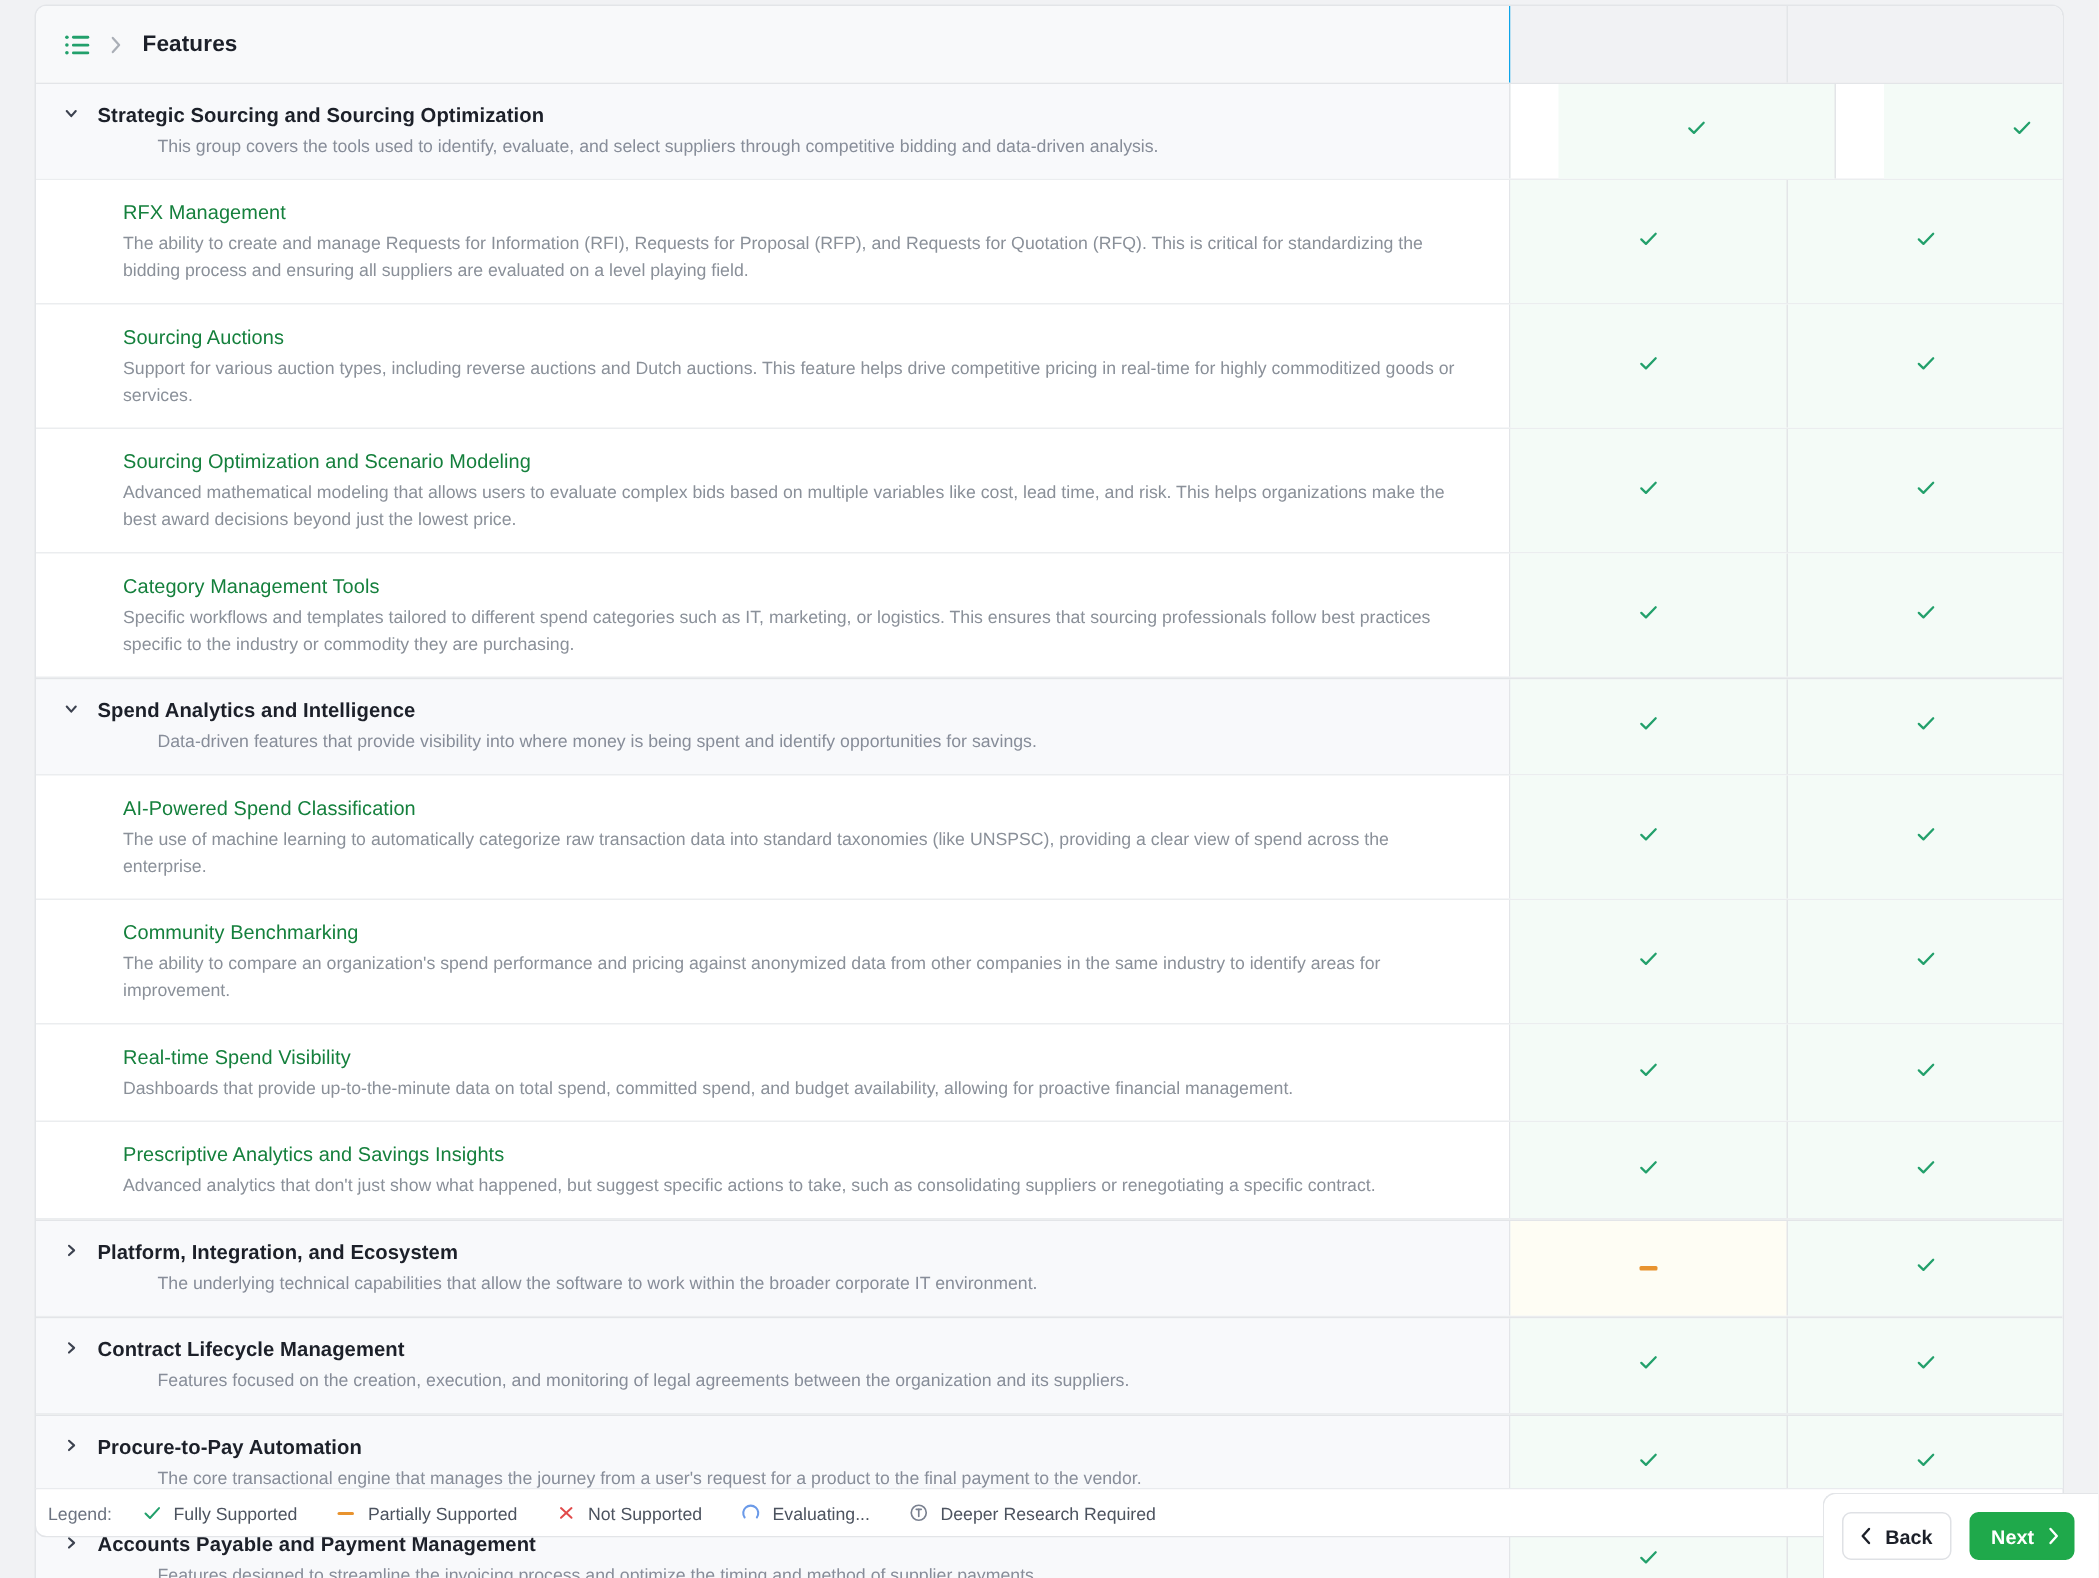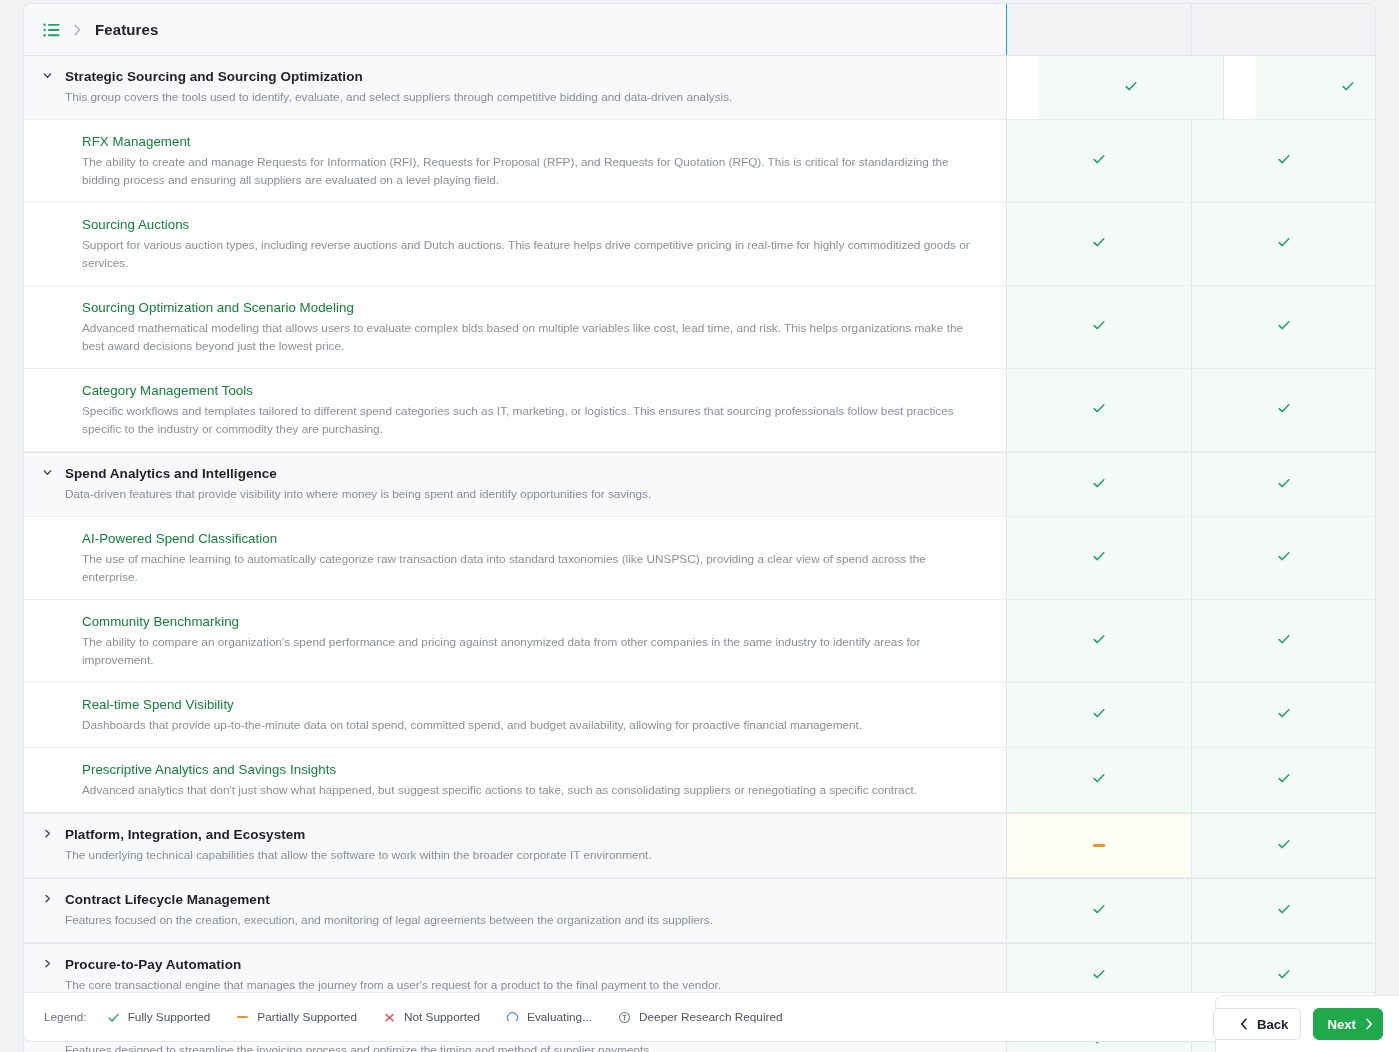--- a/index.html
+++ b/index.html
@@ -105,20 +105,21 @@
     font-weight: bold;
     color: #1c2029;
     line-height: 18px;
     letter-spacing: .05px;
   }
   .g-desc {
     font-size: 11.8px;
     color: #878d99;
     line-height: 18px;
     margin-top: 2px;
+    margin-left: 40px;
   }
   .f-title {
     font-size: 13.3px;
     font-weight: normal;
     color: #15803d;
     line-height: 19px;
     letter-spacing: .05px;
   }
   .f-desc {
     font-size: 11.8px;
@@ -130,28 +131,28 @@
   .chev { width: 9px; height: 9px; display: block; }
 
   .mark { display: block; }
   .mark-check { width: 14px; height: 14px; }
   .mark-dash { width: 12px; height: 3px; background: #e8932f; border-radius: 1px; }
 
   
   .legend-bar {
     position: absolute;
     left: 23px; top: 992px;
-    width: 1353px; height: 50px;
+    width: 1353px; height: 33px;
     background: #ffffff;
     border: 1px solid #e3e5e8;
     border-top: 1px solid #e9ebee;
     border-radius: 0 0 8px 8px;
     display: flex;
     align-items: center;
-    padding-left: 20px;
+    padding-left: 8px;
     gap: 0;
   }
   .legend-label {
     font-size: 11.8px;
     color: #6c7380;
     margin-right: 20px;
   }
   .legend-item {
     display: flex;
     align-items: center;
@@ -189,21 +190,21 @@
     border-radius: 6px;
     font-size: 13.2px;
     cursor: pointer;
     user-select: none;
   }
   .btn-back {
     background: #ffffff;
     border: 1px solid #dfe1e5;
     color: #1c2029;
     font-weight: bold;
-    padding: 0 12px 0 26px;
+    padding: 0 12px 0 11px;
   }
   .btn-next {
     background: #1fa94b;
     border: 1px solid #1fa94b;
     color: #ffffff;
     font-weight: bold;
     padding: 0 9px 0 13px;
   }
   .btn svg { display: block; }
 </style>

